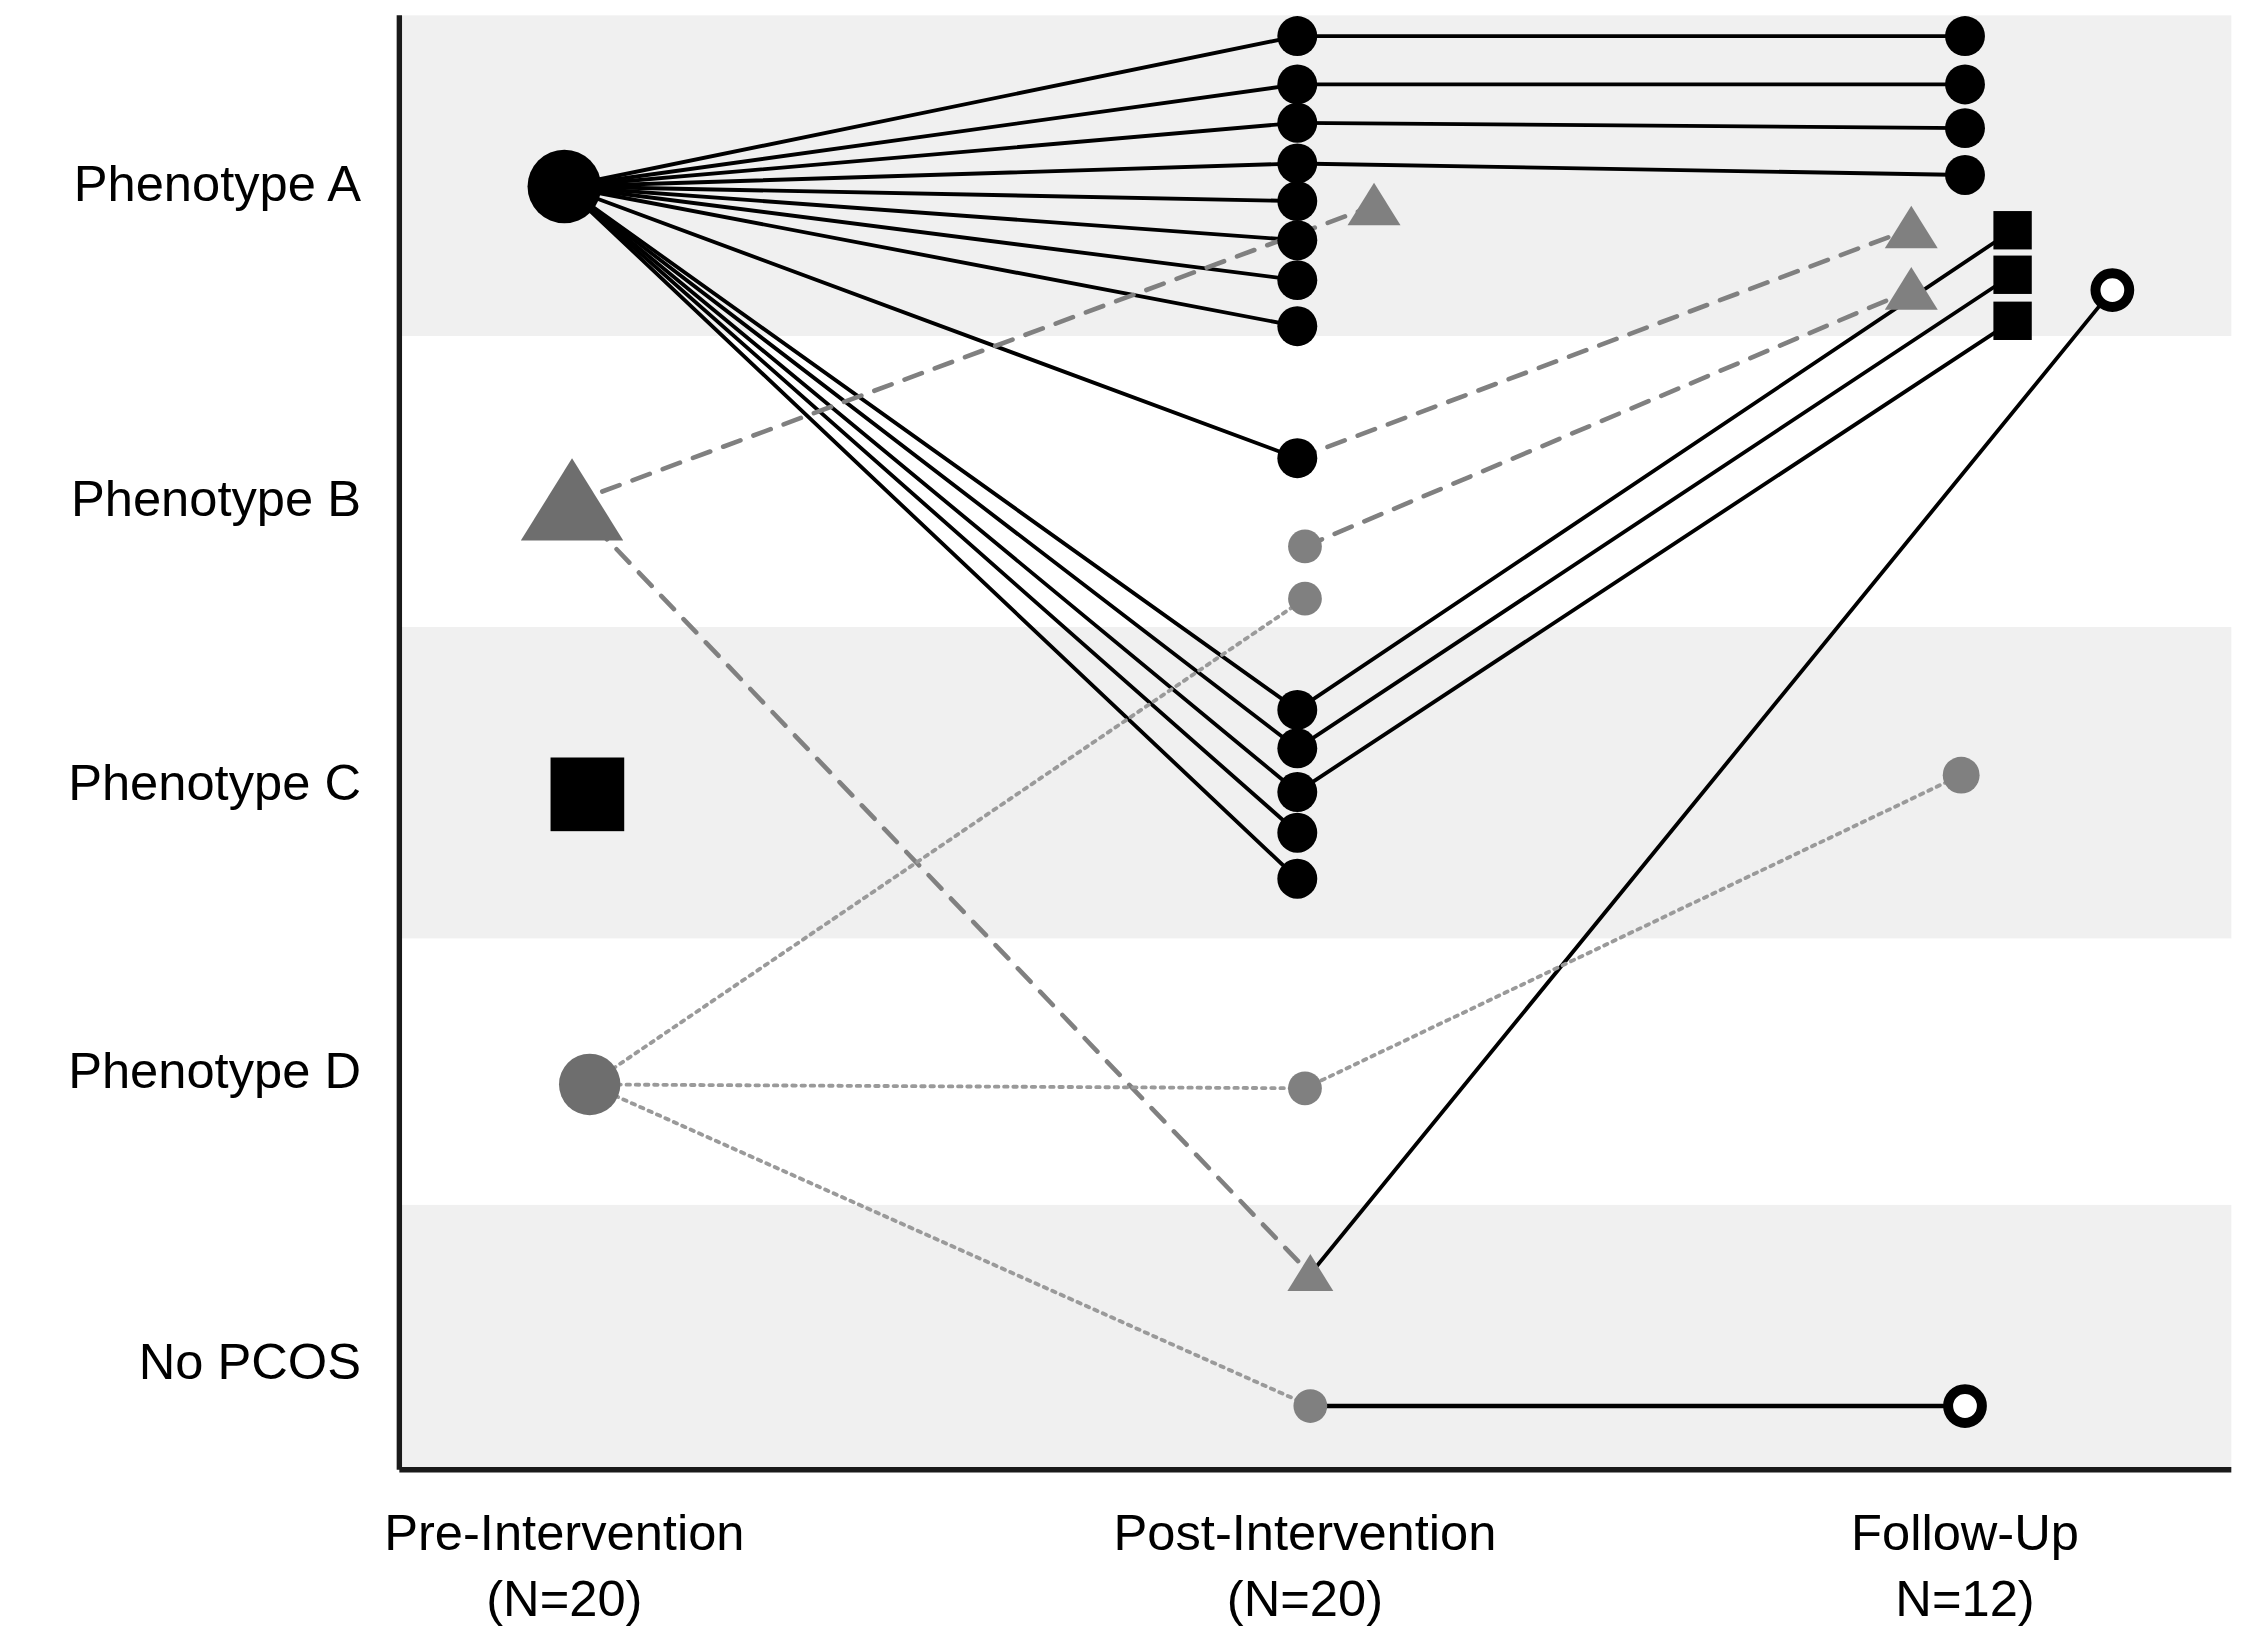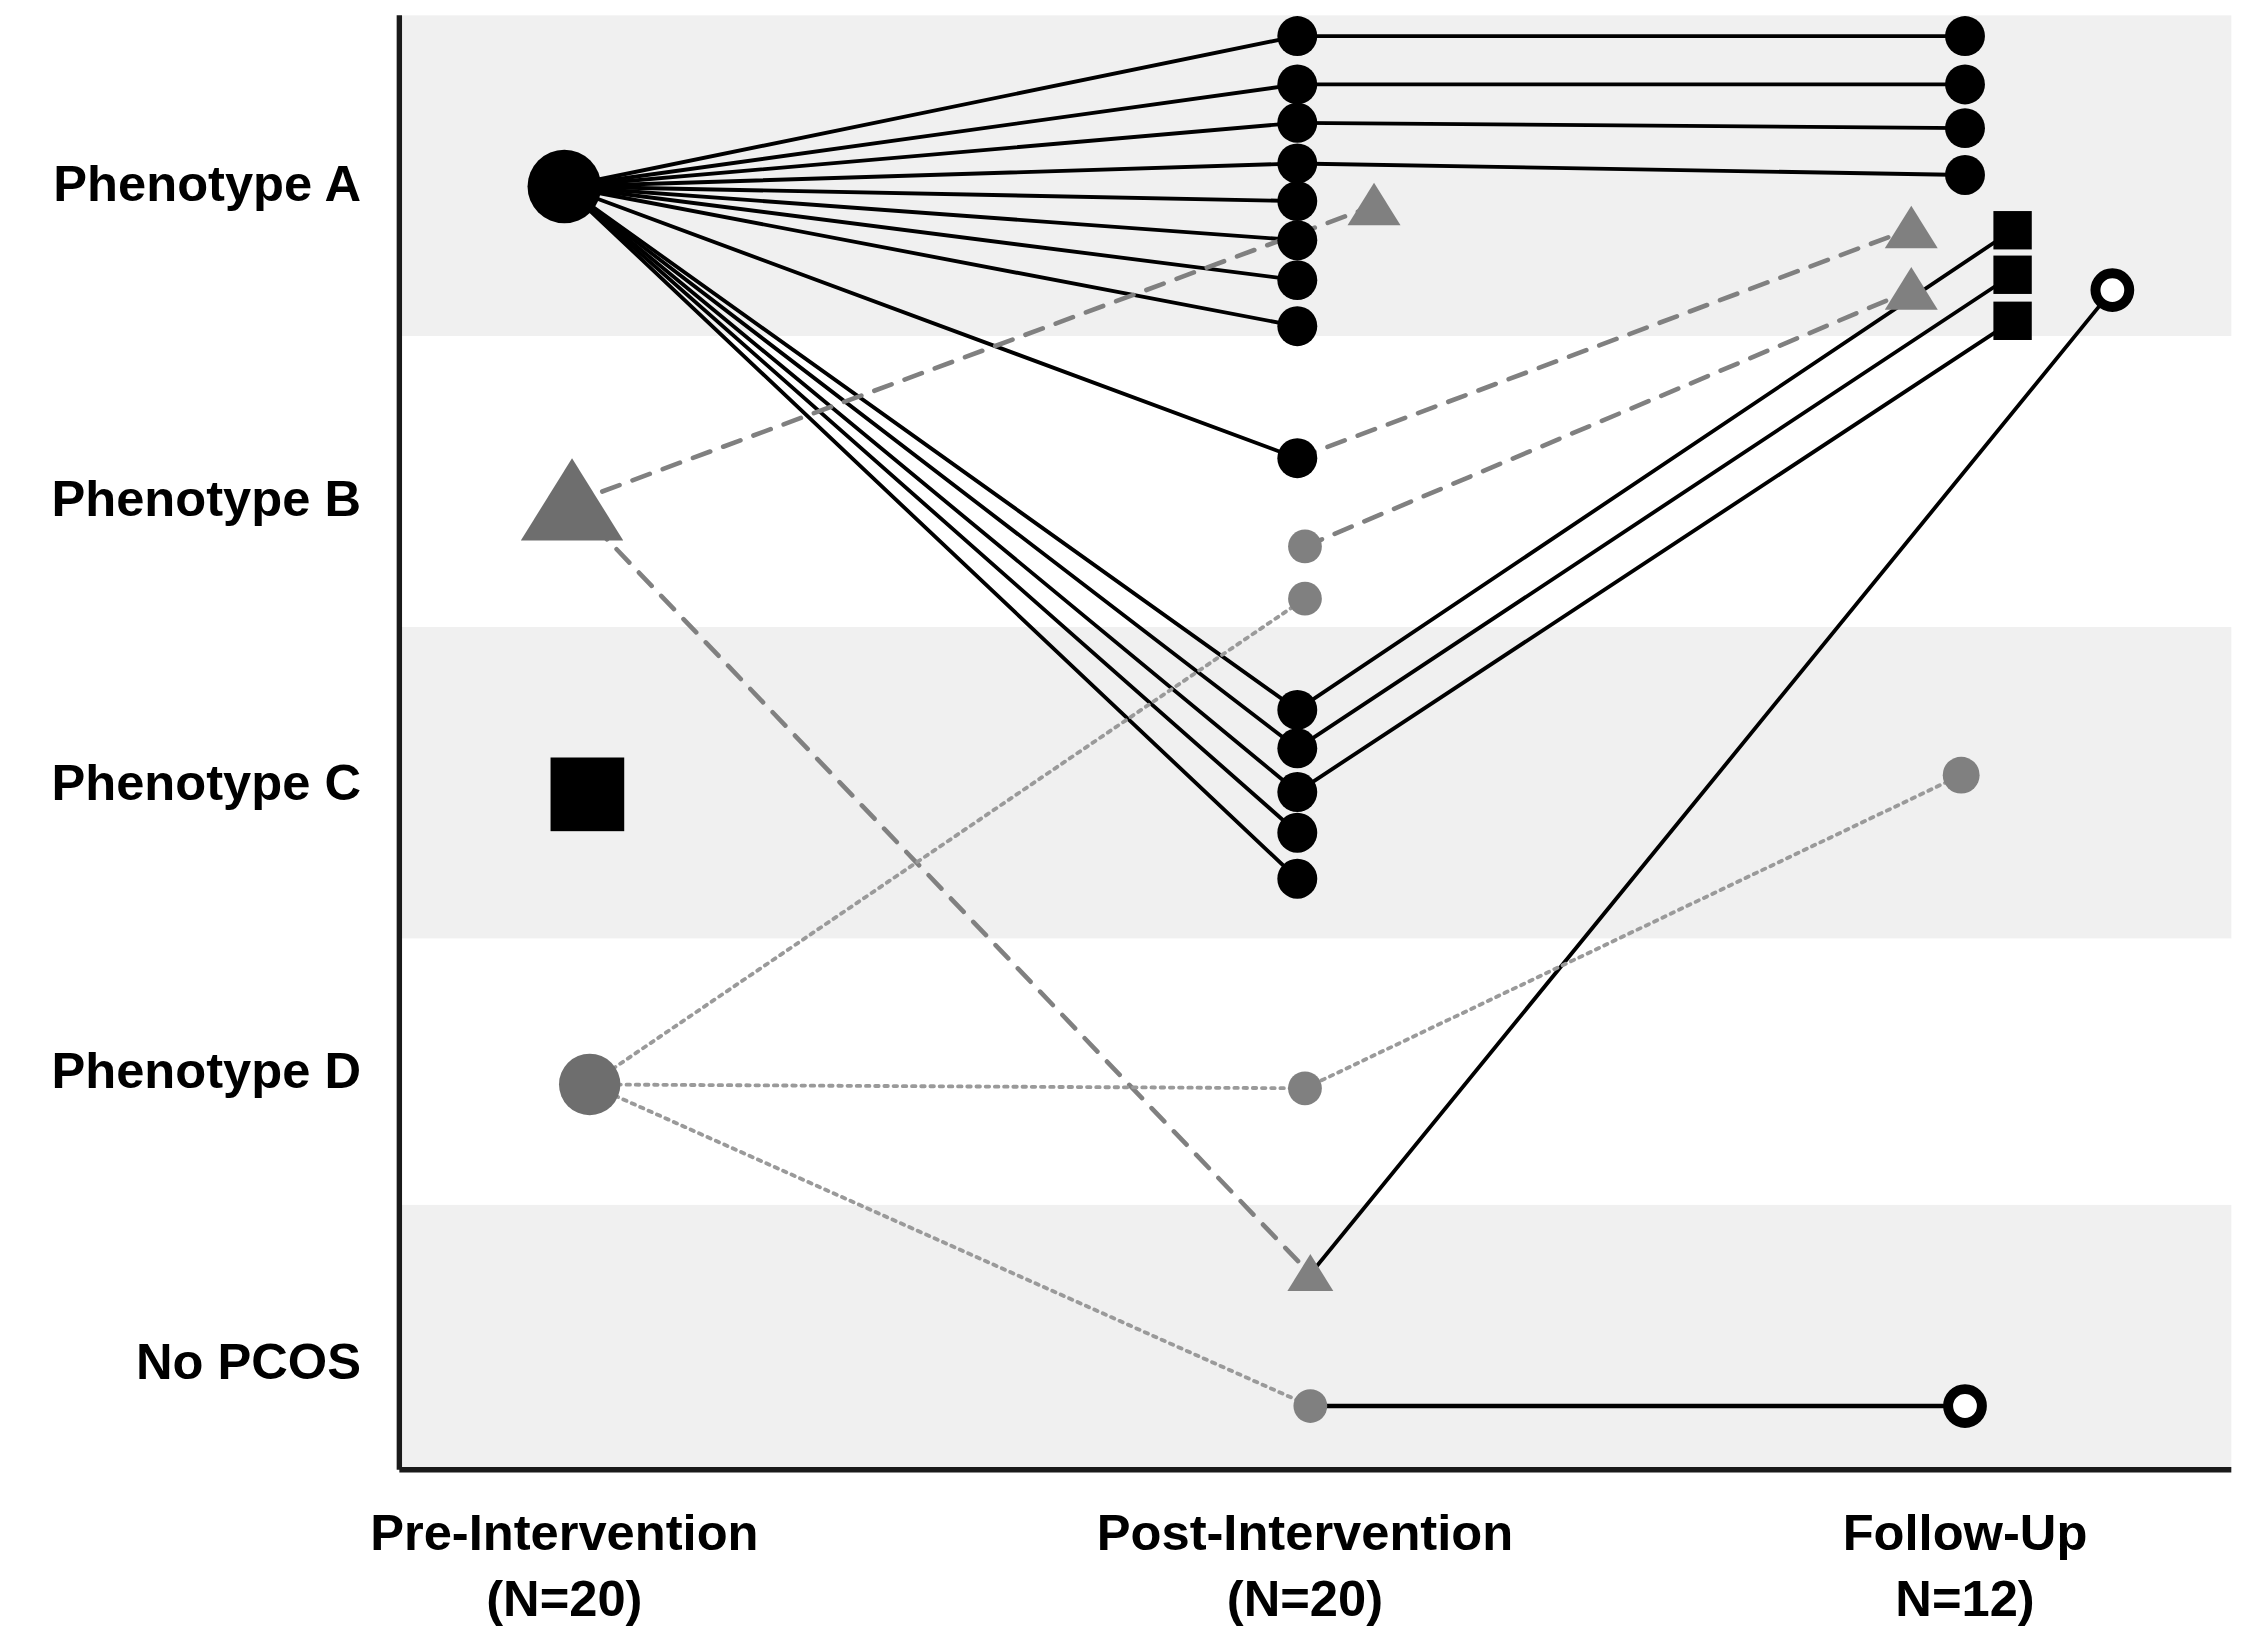--- a/index.html
+++ b/index.html
@@ -1,21 +1,21 @@
 <!DOCTYPE html>
 <html style="font-size:12.3px"><head>
 <meta charset="utf-8">
 <title>PCOS Phenotype Transition Chart</title>
 <style>
   html,body{margin:0;padding:0;background:#ffffff;}
   body{
     font-family:"Liberation Sans", sans-serif;
     width:2250px;height:1647px;position:relative;overflow:hidden;
   }
-  #stage{position:absolute;left:0;top:0;width:2250px;height:1647px;font-weight:bold;}
+  #stage{position:absolute;left:0;top:0;width:2250px;height:1647px;}
   svg#chart{position:absolute;left:0;top:0;width:2250px;height:1647px;display:block;}
   .ylabel{
     font-family:"Liberation Sans", sans-serif;
     font-size:66px;fill:#000000;text-anchor:end;dominant-baseline:middle;
     white-space:pre;
   }
   .xlabel{
     font-family:"Liberation Sans", sans-serif;
     font-size:66px;fill:#000000;text-anchor:middle;
     white-space:pre;

